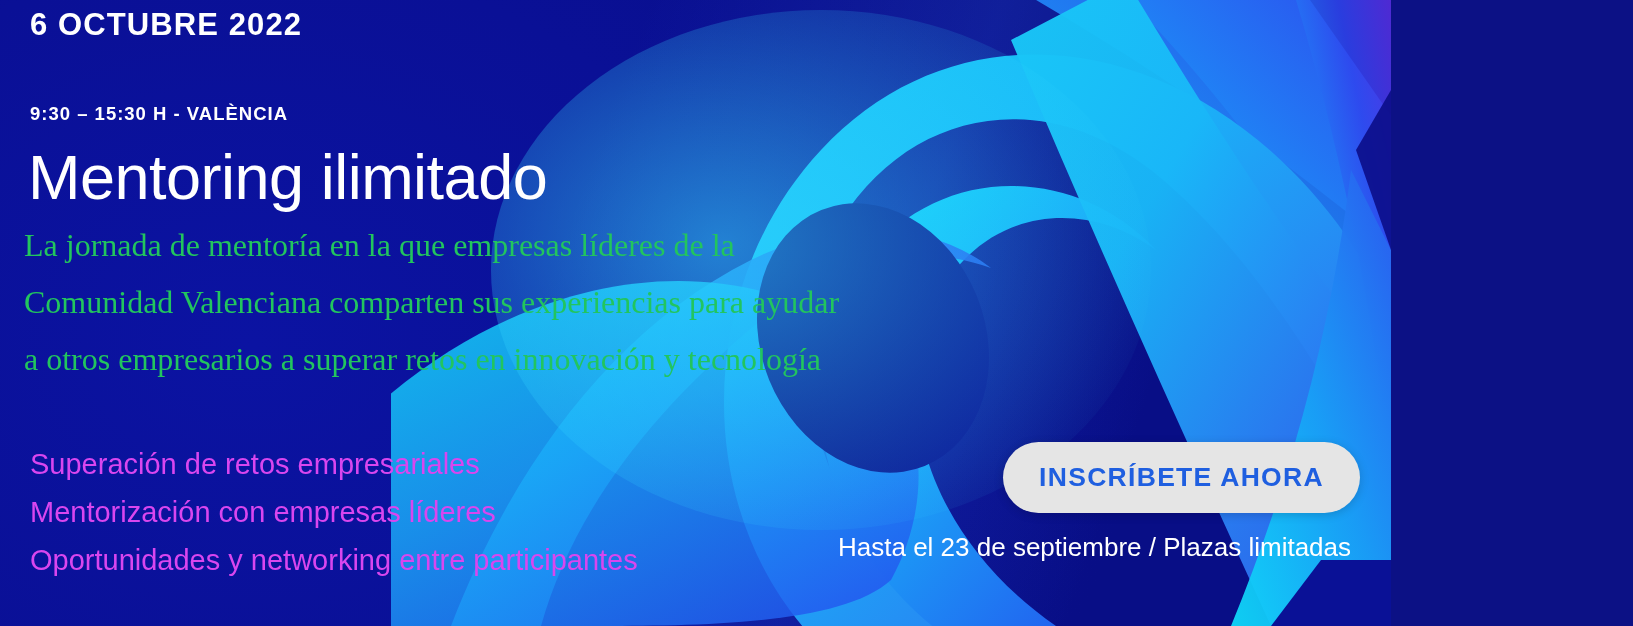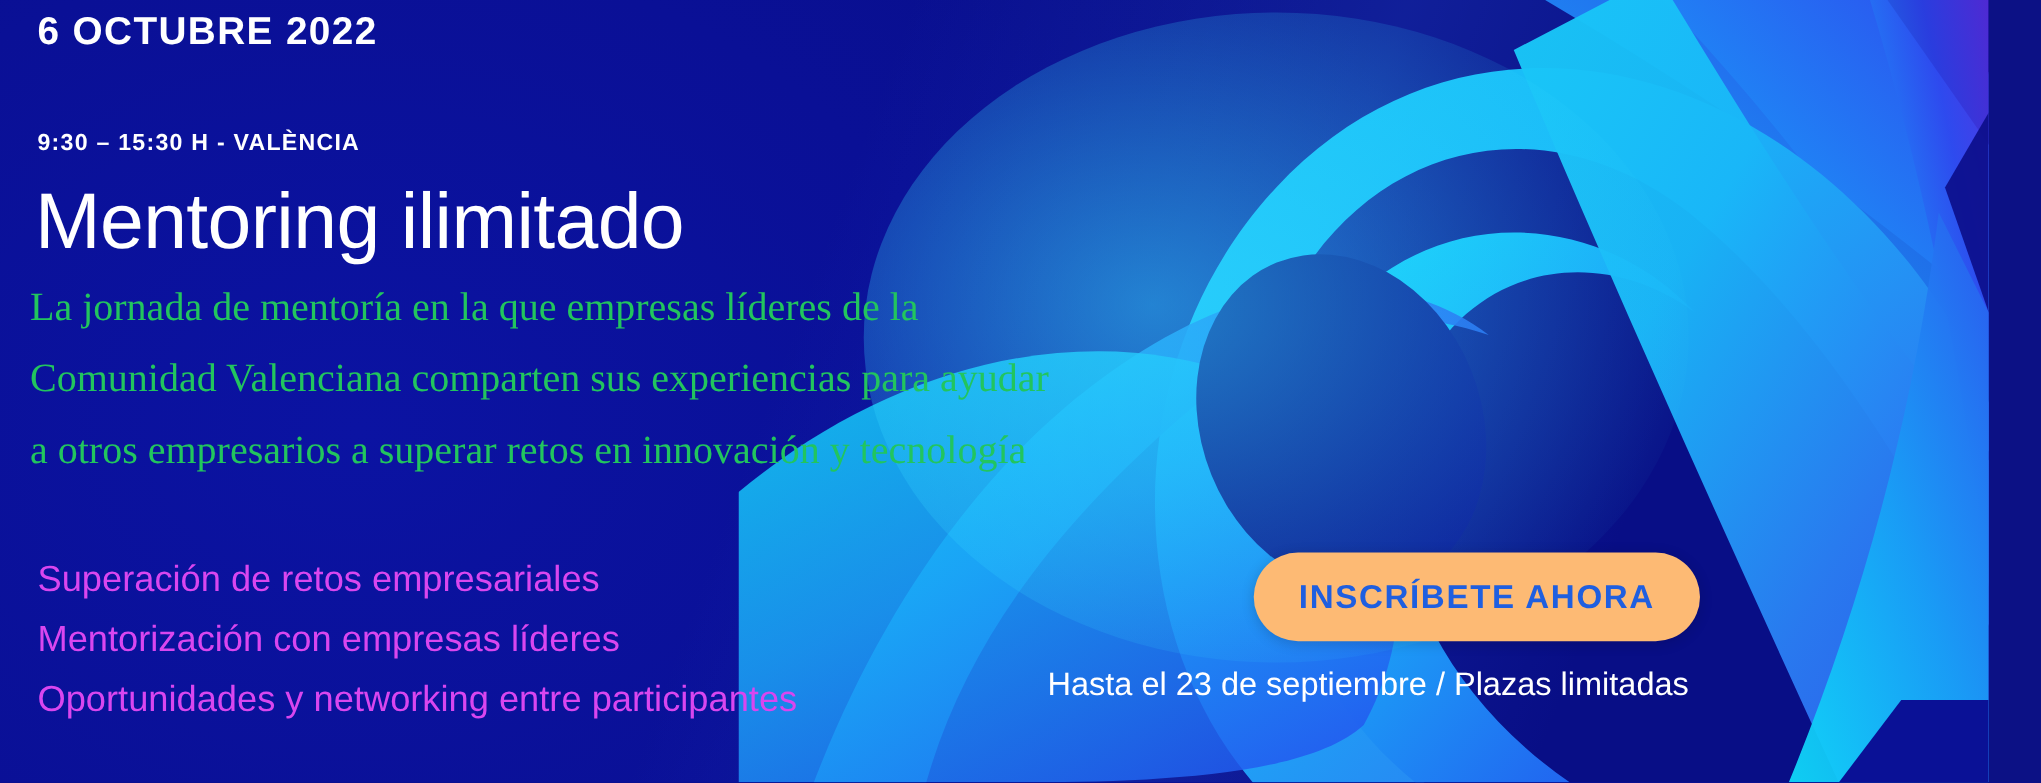--- a/index.html
+++ b/index.html
@@ -2,21 +2,21 @@
 <html><head>
 <meta charset="utf-8">
 <style>
   html, body {
     margin: 0;
     padding: 0;
     background: #0c1185;
   }
   #banner {
     position: relative;
-    width: 1591px;
+    width: 1391px;
     height: 626px;
     overflow: hidden;
     background: #0a1198;
     font-family: "Liberation Sans", "DejaVu Sans", sans-serif;
     -webkit-font-smoothing: antialiased;
   }
 
   
   .bg-base {
     position: absolute;
@@ -112,21 +112,21 @@
   }
 
   .cta {
     position: absolute;
     left: 1003px;
     top: 442px;
     width: 357px;
     height: 71px;
     border: none;
     border-radius: 36px;
-    background: #fdba74;
+    background: #e5e5e5;
     color: #1f5fe0;
     font-family: "Liberation Sans", "DejaVu Sans", sans-serif;
     font-size: 26.5px;
     font-weight: bold;
     letter-spacing: 1.3px;
     cursor: pointer;
     box-shadow: 0 2px 10px rgba(0,0,20,0.18);
     display: flex;
     align-items: center;
     justify-content: center;

